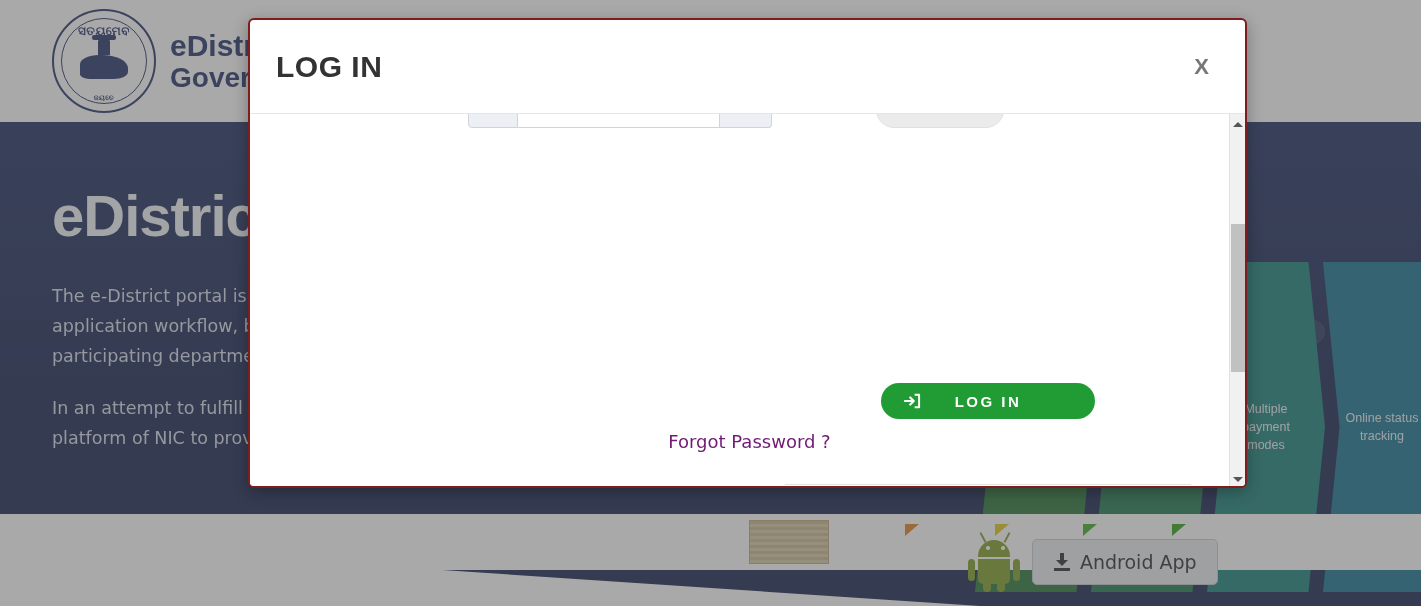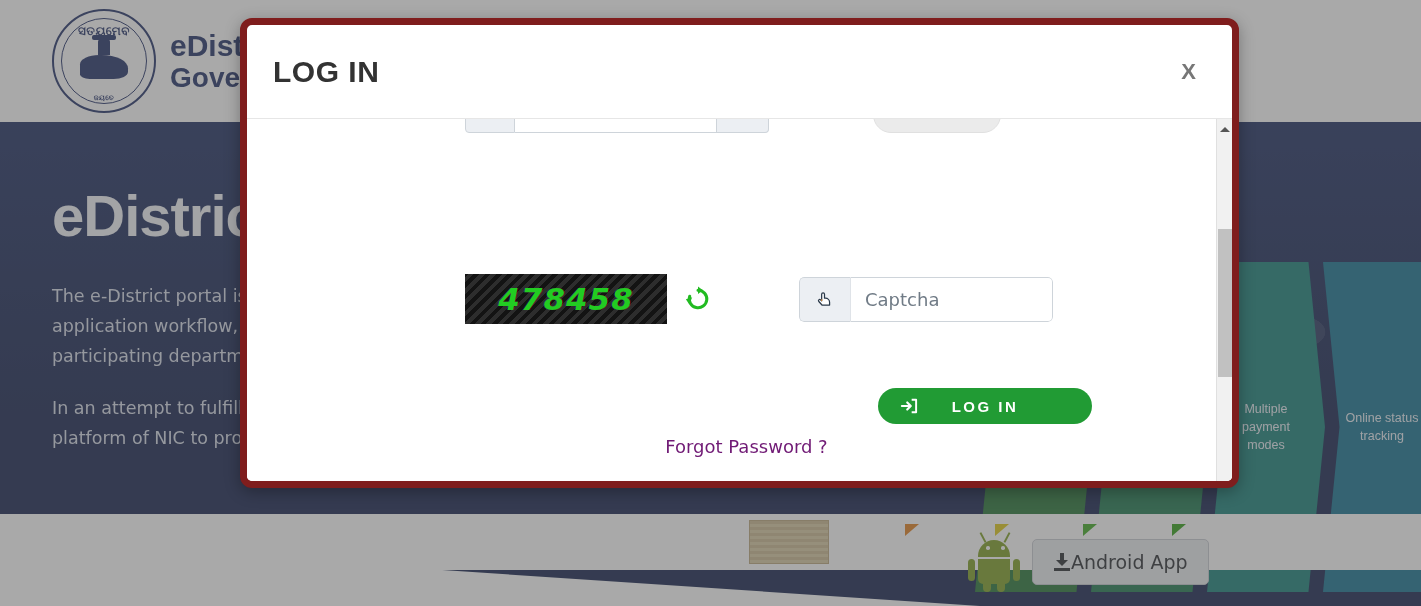--- a/index.html
+++ b/index.html
@@ -145,41 +145,41 @@
     background: #7a9c1e; border-radius: 0 0 5px 5px;
   }
   .android-bot .arm { position: absolute; top: 27px; width: 7px; height: 22px; background: #7a9c1e; border-radius: 4px; }
   .android-bot .arm-l { left: 2px; } .android-bot .arm-r { left: 47px; }
   .android-bot .leg { position: absolute; top: 50px; width: 8px; height: 10px; background: #7a9c1e; border-radius: 0 0 4px 4px; }
   .android-bot .leg-l { left: 17px; } .android-bot .leg-r { left: 31px; }
 
   .android-btn {
     background: #e9ecef; border: 1px solid #c4c9d0; border-radius: 5px;
     padding: 11px 20px; font-size: 19px; color: #212529;
-    display: flex; align-items: center; 
+    display: flex; align-items: center; gap: 9px;
     font-family: "DejaVu Sans", sans-serif;
   }
   .dl-icon { width: 18px; height: 18px; position: relative; display: inline-block; }
   .dl-icon .sh { position: absolute; left: 7px; top: 0; width: 4px; height: 8px; background: #212529; }
   .dl-icon .hd {
     position: absolute; left: 3px; top: 7px; width: 0; height: 0;
     border-left: 6px solid transparent; border-right: 6px solid transparent; border-top: 6px solid #212529;
   }
   .dl-icon .base { position: absolute; left: 1px; bottom: 0; width: 16px; height: 3px; background: #212529; }
 
   
   #overlay {
     position: absolute; inset: 0; background: rgba(90,90,90,0.52); z-index: 50;
   }
 
   
   #modal {
     position: absolute; z-index: 60;
-    left: 240px; top: 18px; width: 999px; height: 470px;
-    background: #ffffff; border: 7px solid #7f1d1d; border-radius: 12px;
+    left: 248px; top: 18px; width: 999px; height: 470px;
+    background: #ffffff; border: 2px solid #7f1d1d; border-radius: 6px;
     box-shadow: 0 4px 16px rgba(0,0,0,0.3);
     overflow: hidden;
   }
   .modal-header {
     height: 94px; border-bottom: 1px solid #e6e6e6;
     display: flex; align-items: center; justify-content: space-between;
     padding: 0 26px 0 26px;
   }
   .modal-title {
     font-size: 30px; font-weight: bold; color: #333333; letter-spacing: 0.5px;
@@ -377,43 +377,20 @@
 
         <div class="cut-row">
           <div class="cut-group">
             <div class="cut-addon"></div>
             <div class="cut-input"></div>
             <div class="cut-addon2"></div>
           </div>
           <div class="cut-btn"></div>
         </div>
 
-        <div class="captcha-row">
-          <div class="captcha-img">
-            <span class="captcha-text">478458</span>
-          </div>
-
-          <span class="refresh-icon">
-            <svg width="28" height="28" viewBox="0 0 24 24">
-              <path d="M12 4.5 A7.5 7.5 0 1 1 4.9 9.7" fill="none" stroke="#22bb22" stroke-width="2.6" stroke-linecap="round"></path>
-              <polygon points="12,1.2 12,7.8 16.2,4.5" fill="#22bb22"></polygon>
-              <polygon points="4.6,16.8 7.0,10.6 1.6,12.3" fill="#22bb22"></polygon>
-            </svg>
-          </span>
-
-          <div class="captcha-input-group">
-            <div class="cap-addon">
-              <svg width="20" height="20" viewBox="0 0 24 24">
-                <path d="M8 12 V6.2 a1.7 1.7 0 0 1 3.4 0 V11 h1.1 a5 5 0 0 1 5 5 v3.2 H8.4 L4.6 15 a1.4 1.4 0 0 1 2 -2 L8 14.2 Z" fill="#ffffff" stroke="#2b3a4a" stroke-width="1.5" stroke-linejoin="round"></path>
-                <path d="M8 12.2 L8 14.4" stroke="#e08a2e" stroke-width="1.3"></path>
-              </svg>
-            </div>
-            <input class="cap-field" type="text" placeholder="Captcha" style="">
-          </div>
-        </div>
 
         <button class="login-btn">
           <span class="signin-ico">
             <svg width="18" height="16" viewBox="0 0 20 18">
               <path d="M2 9 H11 M8 5 L12 9 L8 13" stroke="#ffffff" stroke-width="2.4" fill="none" stroke-linecap="round" stroke-linejoin="round"></path>
               <path d="M13 2 H18 V16 H13" stroke="#ffffff" stroke-width="2.2" fill="none" stroke-linejoin="round"></path>
             </svg>
           </span>
           <span>LOG IN</span>
         </button>

